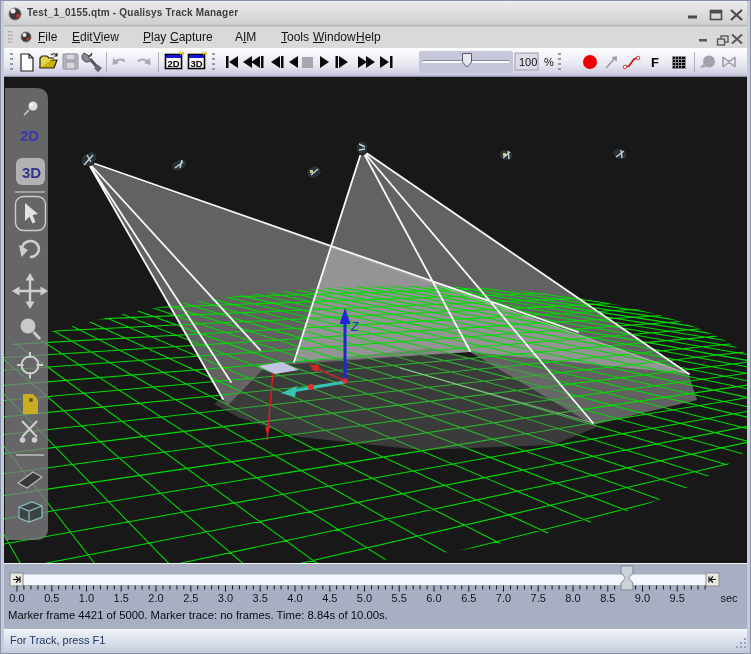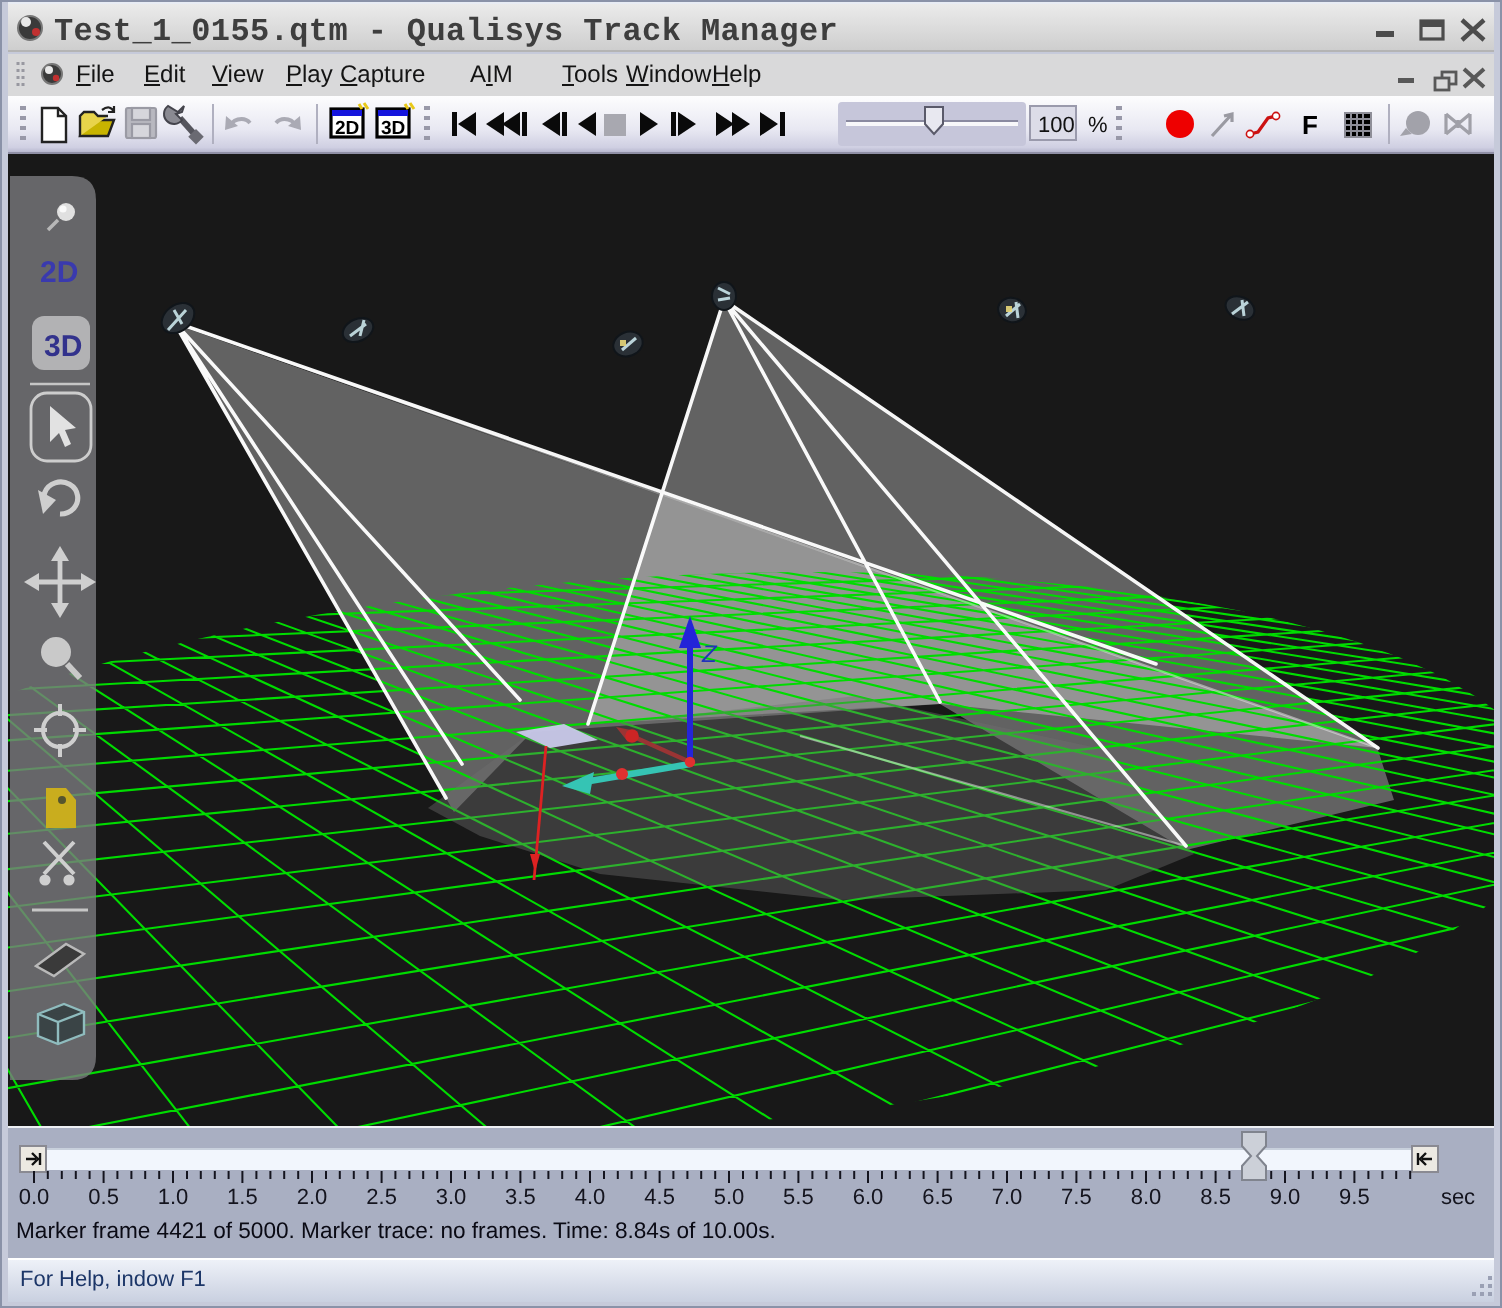--- a/index.html
+++ b/index.html
@@ -1,19 +1,19 @@
 <!DOCTYPE html>
 <html><head><meta charset="utf-8">
 <style>
 * { margin:0; padding:0; box-sizing:border-box; }
 html,body { width:751px; height:654px; overflow:hidden; font-family:"Liberation Sans", sans-serif; }
 #win { position:relative; width:751px; height:654px; background:#c6cada; }
 #titlebar { position:absolute; left:2px; top:2px; width:747px; height:24px;
   background:linear-gradient(#ebebeb,#cecece); border-bottom:1px solid #b4b4b4; }
-#titlebar .txt { position:absolute; left:25px; top:5px; font-size:16px; font-weight:bold; color:#3e3e3e; letter-spacing:0.2px;font-family:Liberation Mono, monospace; }
+#titlebar .txt { position:absolute; left:25px; top:5px; font-size:10px; font-weight:bold; color:#3e3e3e; letter-spacing:0.2px; }
 #menubar { position:absolute; left:2px; top:27px; width:747px; height:21px; background:#d9d9da; }
 .menuitem { position:absolute; top:3px; font-size:12px; color:#141414;text-align:center; }
 #toolbar { position:absolute; left:2px; top:48px; width:747px; height:29px;
   background:linear-gradient(#fdfdfe, #e8e8f2 60%, #cfcfe2 92%, #b8b8cf);
   border-bottom:1px solid #8f8fa5; }
 .grip { position:absolute; top:5px; width:3px; height:18px;
   background:repeating-linear-gradient(#9898a8 0 2px, transparent 2px 5px); }
 #viewport { position:absolute; left:4px; top:77px; width:743px; height:486px; background:#181818; overflow:hidden; }
 #scene { position:absolute; left:0; top:0; }
 #sidebar { position:absolute; left:1px; top:6px; }
@@ -135,21 +135,21 @@
       <circle cx="24" cy="10" r="5" fill="#3a3a3a" stroke="#777" stroke-width="1"></circle>
       <circle cx="22.5" cy="8" r="2" fill="#e8e8e8"></circle>
       <circle cx="26" cy="12" r="1.6" fill="#c03030"></circle>
       <rect x="697" y="12" width="8" height="2.5" fill="#585858"></rect>
       <rect x="719" y="9" width="7" height="6" fill="none" stroke="#585858" stroke-width="1.4"></rect>
       <rect x="715.5" y="12" width="7" height="6" fill="#d9d9da" stroke="#585858" stroke-width="1.4"></rect>
       <path d="M730,7.5 l10,9 m0,-9 l-10,9" stroke="#585858" stroke-width="2"></path>
     </svg>
     <div class="menuitem" style="left:36px"><u>F</u>ile</div>
     <div class="menuitem" style="left:70px"><u>E</u>dit</div>
-    <div class="menuitem" style="left:104px"><u>V</u>iew</div>
+    <div class="menuitem" style="left:91px"><u>V</u>iew</div>
     <div class="menuitem" style="left:141px"><u>P</u>lay</div>
     <div class="menuitem" style="left:168px"><u>C</u>apture</div>
     <div class="menuitem" style="left:233px">A<u>I</u>M</div>
     <div class="menuitem" style="left:279px"><u>T</u>ools</div>
     <div class="menuitem" style="left:311px"><u>W</u>indow</div>
     <div class="menuitem" style="left:354px"><u>H</u>elp</div>
   </div>
   <div id="toolbar">
     
 <svg width="751" height="29" viewBox="0 0 751 29">
@@ -271,21 +271,21 @@
         <text x="538.2" y="602" text-anchor="middle" font-family="Liberation Sans, sans-serif" font-size="11" fill="#14141e">7.5</text>
         <text x="573.0" y="602" text-anchor="middle" font-family="Liberation Sans, sans-serif" font-size="11" fill="#14141e">8.0</text>
         <text x="607.8" y="602" text-anchor="middle" font-family="Liberation Sans, sans-serif" font-size="11" fill="#14141e">8.5</text>
         <text x="642.5" y="602" text-anchor="middle" font-family="Liberation Sans, sans-serif" font-size="11" fill="#14141e">9.0</text>
         <text x="677.2" y="602" text-anchor="middle" font-family="Liberation Sans, sans-serif" font-size="11" fill="#14141e">9.5</text>
         <text x="729" y="602" text-anchor="middle" font-family="Liberation Sans, sans-serif" font-size="11" fill="#14141e">sec</text>
 <path d="M621,566 h12 v7 l-4.5,5 4.5,5 v7 h-12 v-7 l4.5,-5 -4.5,-5 z" fill="#ccd0d8" stroke="#80848e" stroke-width="1"></path>
 <text x="8" y="619" font-family="Liberation Sans, sans-serif" font-size="11.3" fill="#0a0a14">Marker frame 4421 of 5000. Marker trace: no frames. Time: 8.84s of 10.00s.</text>
 </svg></div>
   <div id="statusbar">
-    <div class="txt">For Help, indow F1</div>
+    <div class="txt">For Track, press F1</div>
     <svg width="12" height="12" style="position:absolute;right:1px;bottom:1px">
       <g fill="#9aa0b4">
           <rect x="8" y="8" width="2" height="2"></rect>
           <rect x="8" y="4" width="2" height="2"></rect>
           <rect x="4" y="8" width="2" height="2"></rect>
           <rect x="8" y="0" width="2" height="2"></rect>
           <rect x="0" y="8" width="2" height="2"></rect>
           <rect x="4" y="4" width="2" height="2"></rect>
         </g>
     </svg>

